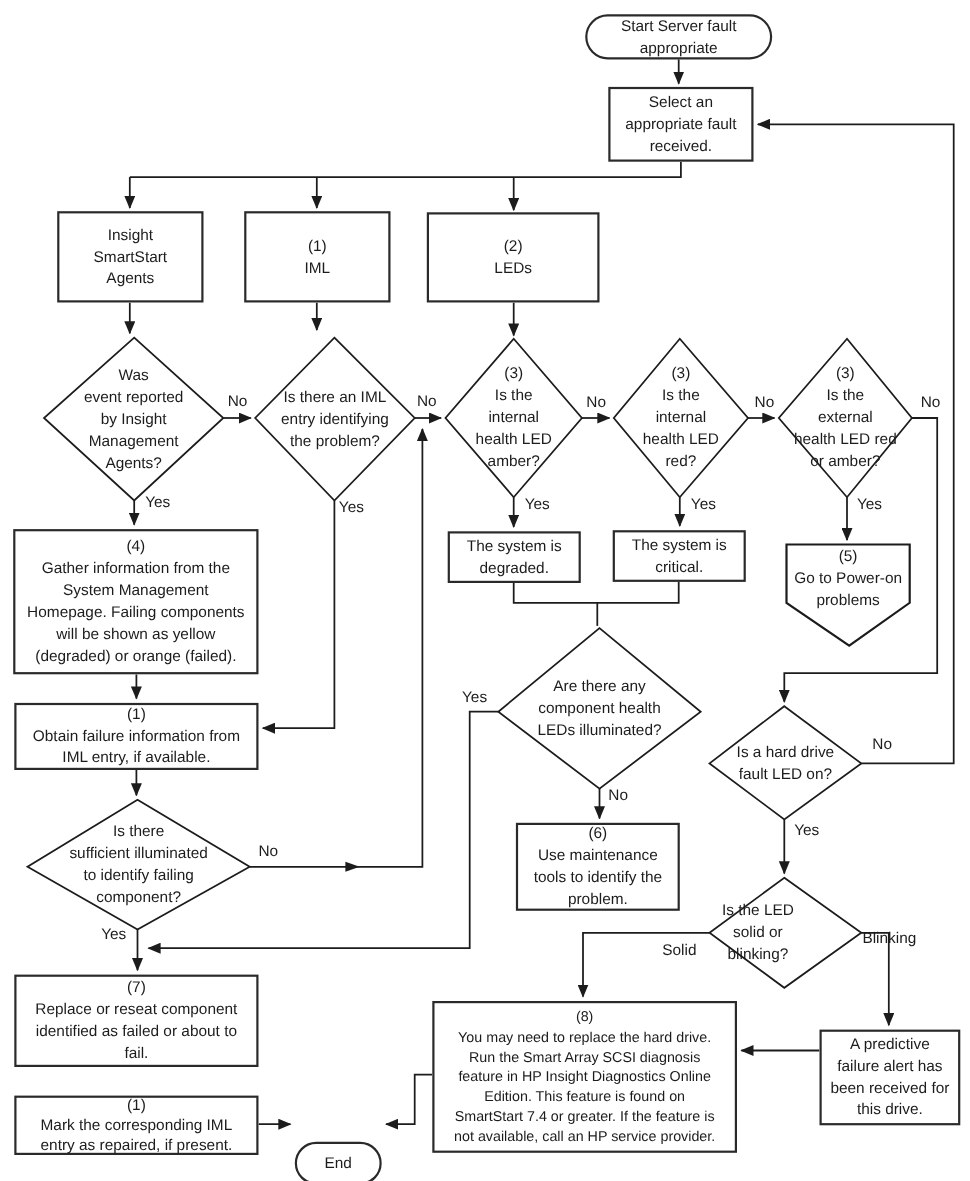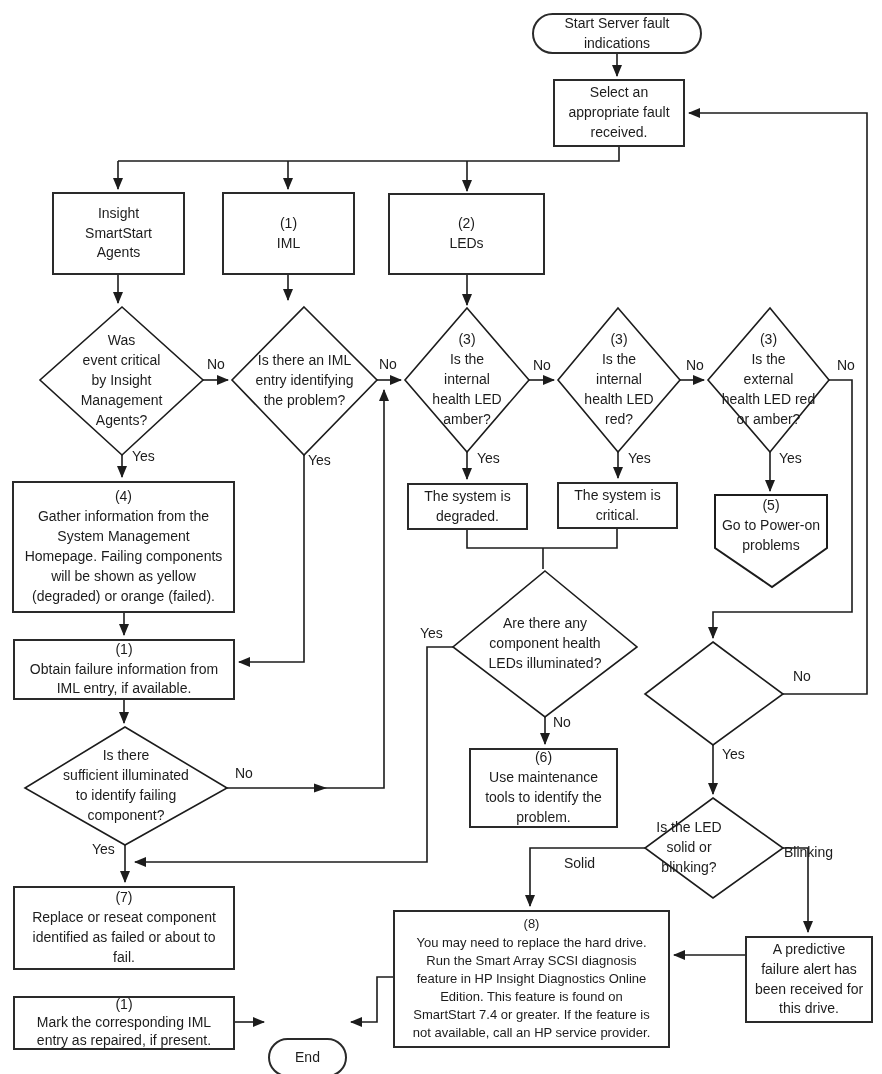--- a/index.html
+++ b/index.html
@@ -80,21 +80,21 @@
       <polygon points="770,308 829,380 770,452 708,380"></polygon>
       <polygon points="125,727 227,788 125,845 25,788"></polygon>
       <polygon points="545,571 637,647 545,717 453,647"></polygon>
       <polygon points="713,642 783,694 713,745 645,694"></polygon>
       <polygon points="713,798 783,848 713,898 645,848"></polygon>
       <polygon stroke-width="2" points="715,495 827,495 827,548 772,587 715,548"></polygon>
     </g>
   </svg>
 
   <div class="node terminator" style="left:532px;top:13px;width:170px;height:41px;">Start Server fault
-indications</div>
+appropriate</div>
   <div class="node terminator" style="left:268px;top:1003px;width:79px;height:39px;margin-top:35px;">End</div>
 
   <div class="node box" style="left:553px;top:79px;width:132px;height:68px;">Select an
 appropriate fault
 received.</div>
   <div class="node box" style="left:52px;top:192px;width:133px;height:83px;">Insight
 SmartStart
 Agents</div>
   <div class="node box" style="left:222px;top:192px;width:133px;height:83px;">(1)
 IML</div>
@@ -134,21 +134,21 @@
   <div class="node box" style="left:745px;top:936px;width:128px;height:87px;">A predictive
 failure alert has
 been received for
 this drive.</div>
 
   <div class="node dtext" style="left:715px;top:497px;width:112px;height:58px;">(5)
 Go to Power-on
 problems</div>
 
   <div class="node dtext" style="left:40px;top:307px;width:163px;height:148px;">Was
-event critical
+event reported
 by Insight
 Management
 Agents?</div>
   <div class="node dtext" style="left:232px;top:307px;width:145px;height:148px;">Is there an IML
 entry identifying
 the problem?</div>
   <div class="node dtext" style="left:405px;top:308px;width:124px;height:144px;">(3)
 Is the
 internal
 health LED
@@ -163,36 +163,38 @@
 external
 health LED red
 or amber?</div>
   <div class="node dtext" style="left:25px;top:727px;width:202px;height:118px;">Is there
 sufficient illuminated
 to identify failing
 component?</div>
   <div class="node dtext" style="left:453px;top:571px;width:184px;height:146px;">Are there any
 component health
 LEDs illuminated?</div>
+  <div class="node dtext" style="left:645px;top:642px;width:138px;height:103px;">Is a hard drive
+fault LED on?</div>
   <div class="node dtext" style="left:620px;top:798px;width:138px;height:100px;">Is the LED
 solid or
 blinking?</div>
 
   <div class="elabel" style="left:207px;top:356px;">No</div>
   <div class="elabel" style="left:132px;top:448px;">Yes</div>
   <div class="elabel" style="left:379px;top:356px;">No</div>
   <div class="elabel" style="left:308px;top:452px;">Yes</div>
   <div class="elabel" style="left:533px;top:357px;">No</div>
   <div class="elabel" style="left:477px;top:450px;">Yes</div>
   <div class="elabel" style="left:686px;top:357px;">No</div>
   <div class="elabel" style="left:628px;top:450px;">Yes</div>
   <div class="elabel" style="left:837px;top:357px;">No</div>
   <div class="elabel" style="left:779px;top:450px;">Yes</div>
   <div class="elabel" style="left:235px;top:765px;">No</div>
   <div class="elabel" style="left:92px;top:841px;">Yes</div>
   <div class="elabel" style="left:420px;top:625px;">Yes</div>
   <div class="elabel" style="left:553px;top:714px;">No</div>
   <div class="elabel" style="left:793px;top:668px;">No</div>
   <div class="elabel" style="left:722px;top:746px;">Yes</div>
-  <div class="elabel" style="left:564px;top:855px;">Solid</div>
+  <div class="elabel" style="left:602px;top:855px;">Solid</div>
   <div class="elabel" style="left:784px;top:844px;">Blinking</div>
 
 </div>
 
 </body></html>

